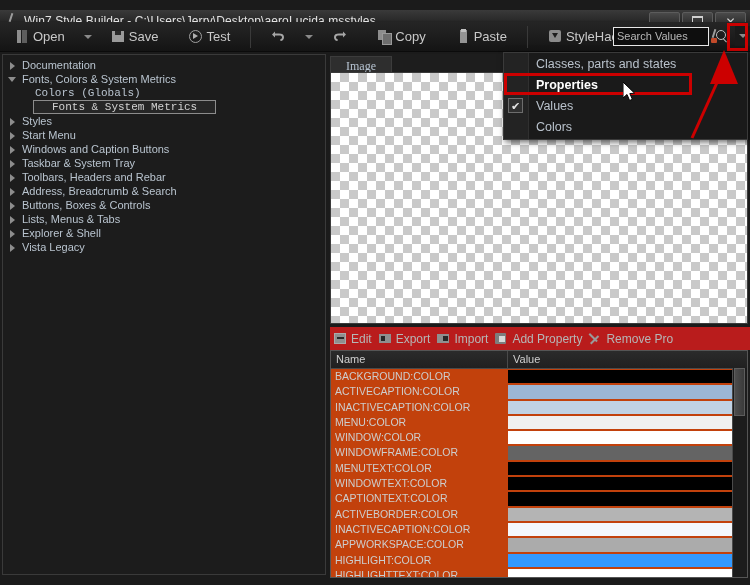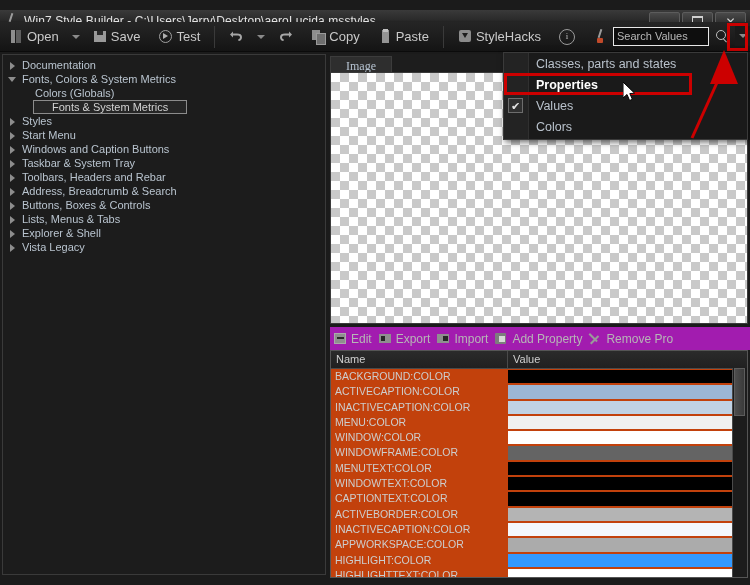--- a/index.html
+++ b/index.html
@@ -71,21 +71,21 @@
     width: 750px; height: 29px;
     background: linear-gradient(to bottom, #252525 0%, #1d1d1d 50%, #141414 100%);
     border-bottom: 1px solid #0b0b0b;
     display: flex;
     align-items: center;
   }
   .tb-item {
     display: flex;
     align-items: center;
     height: 24px;
-    padding: 0 9px;
+    padding: 0 15px;
     gap: 3px;
     font-size: 13px;
     color: #c9c9c9;
     white-space: nowrap;
   }
   .tb-sep {
     width: 1px; height: 22px;
     background: #3a3a3a;
     margin: 0 5px;
     flex: 0 0 auto;
@@ -212,21 +212,21 @@
   }
   .tw.expanded::before {
     content: "";
     position: absolute;
     left: 1px; top: 3px;
     border-top: 5px solid #8d8d8d;
     border-left: 4px solid transparent;
     border-right: 4px solid transparent;
   }
   .tree-item .lbl { margin-left: 4px; }
-  .tree-item.child { padding-left: 18px; }
+  .tree-item.child { padding-left: 18px; font-family: Liberation Mono, monospace; }
   .tree-item.child .dash {
     width: 10px;
     color: #6a6a6a;
     font-size: 10px;
     flex: 0 0 auto;
   }
   .tree-item.selected .lbl {
     border: 1px solid #8c8c8c;
     background: #262626;
     padding: 0 18px;
@@ -270,21 +270,21 @@
     overflow: hidden;
   }
 
   
   #prop-toolbar {
     position: absolute;
     left: 330px; top: 327px;
     width: 420px; height: 23px;
     display: flex;
     align-items: center;
-    background: #a21caf;
+    background: #b91c1c;
   }
   #prop-toolbar .tb-item { font-size: 12px; color: #b6b6b6; padding: 0 3px; }
   .ic-edit::before { content:""; position:absolute; left:1px; top:2px; width:12px; height:11px; background:#8f8f8f; border:1px solid #aaa; box-sizing:border-box; }
   .ic-edit::after  { content:""; position:absolute; left:4px; top:6px; width:7px; height:2px; background:#2a2a2a; }
   .ic-export::before { content:""; position:absolute; left:1px; top:3px; width:12px; height:9px; background:#8f8f8f; }
   .ic-export::after  { content:""; position:absolute; left:3px; top:5px; width:4px; height:5px; background:#262626; }
   .ic-import::before { content:""; position:absolute; left:1px; top:3px; width:12px; height:9px; background:#8f8f8f; }
   .ic-import::after  { content:""; position:absolute; left:7px; top:5px; width:5px; height:5px; background:#262626; }
   .ic-add::before { content:""; position:absolute; left:1px; top:2px; width:11px; height:11px; background:#7d7d7d; border-radius:1px; }
   .ic-add::after  { content:""; position:absolute; left:5px; top:5px; width:6px; height:6px; background:#d8d8d8; }

